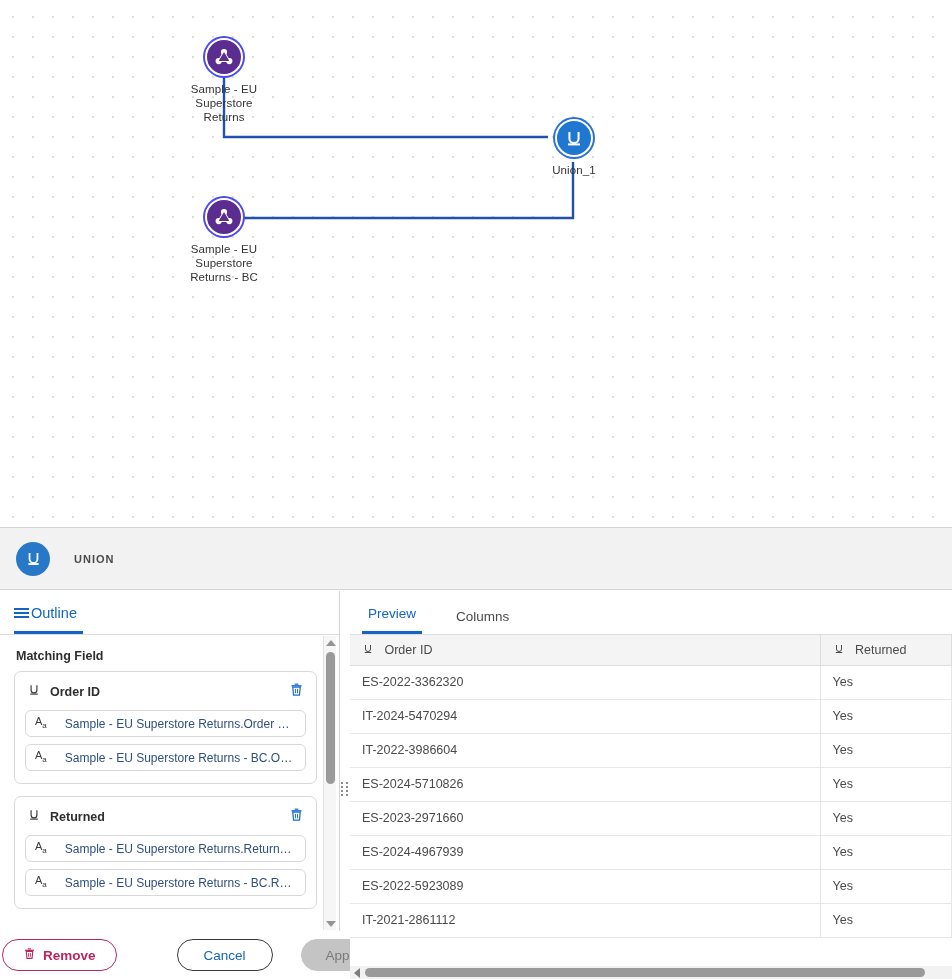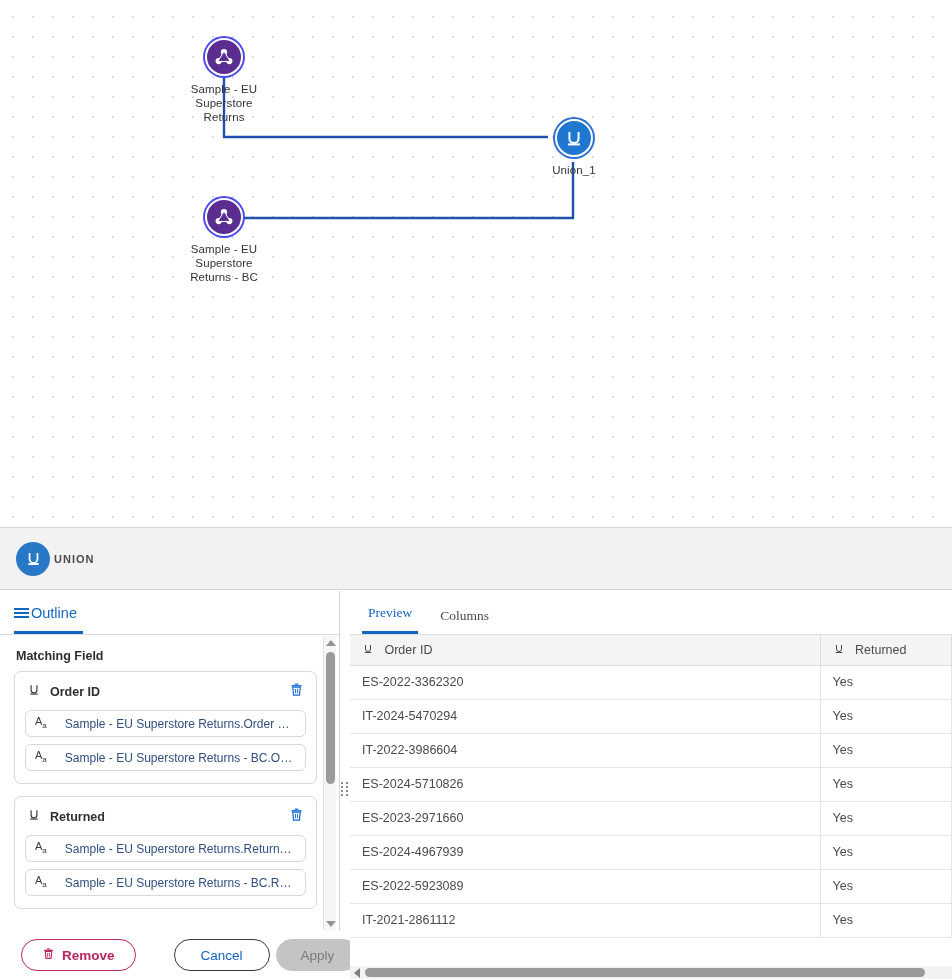--- a/index.html
+++ b/index.html
@@ -54,21 +54,21 @@
   .union-bar {
     position: absolute; left: 0; top: 528px; width: 952px; height: 62px;
     background: #f2f2f2; border-bottom: 1px solid #d4d4d4;
     display: flex; align-items: center; padding-left: 16px;
   }
   .union-badge {
     width: 34px; height: 34px; border-radius: 50%;
     background: #2878c8; display: flex; align-items: center; justify-content: center;
   }
   .union-bar-title {
-    margin-left: 4px; font-size: 11px; font-weight: bold;
+    margin-left: 24px; font-size: 11px; font-weight: bold;
     letter-spacing: 1px; color: #4a4a4a;
   }
 
   
   .outline-panel {
     position: absolute; left: 0; top: 591px; width: 340px; height: 388px;
     background: #ffffff; border-right: 1px solid #d4d4d4;
   }
   .tabs-row {
     height: 44px; border-bottom: 1px solid #dddddd;
@@ -130,37 +130,37 @@
   
   .drag-handle {
     position: absolute; left: 341px; top: 780px; width: 9px; height: 18px;
     display: grid; grid-template-columns: repeat(2, 3px); gap: 2px; align-content: center;
   }
   .drag-handle i { width: 2px; height: 2px; background: #8c8c8c; display: block; }
 
   
   .btn-bar {
     position: absolute; left: 0; top: 931px; width: 340px; height: 48px;
-    background: #ffffff; display: flex; align-items: center; padding: 0 21px; gap: 6px;
+    background: #ffffff; display: flex; align-items: center; padding: 0 2px; gap: 28px;
   }
   .btn {
     height: 32px; border-radius: 17px; font-size: 13.5px;
     display: inline-flex; align-items: center; justify-content: center;
     gap: 7px; cursor: pointer; padding: 0 20px; background: #fff;
   }
   .btn-remove { border: 1px solid #b8275e; color: #b8275e; font-weight: bold; }
   .btn-cancel { border: 1px solid #3a3a3a; color: #1265c0; margin-left: 32px; padding: 0 26px; }
   .btn-apply { border: 1px solid #c4c4c4; background: #c4c4c4; color: #7b7b7b; padding: 0 24px; }
 
   
   .preview-panel {
     position: absolute; left: 350px; top: 591px; width: 602px; height: 388px; background: #fff;
   }
-  .ptabs { height: 44px; display: flex; align-items: flex-end; padding-left: 12px; gap: 16px;
-           border-bottom: 1px solid #dddddd; font-family: Liberation Serif, serif; }
+  .ptabs { height: 44px; display: flex; align-items: flex-end; padding-left: 12px; gap: 28px;
+           border-bottom: 1px solid #dddddd; }
   .ptab { font-size: 13.5px; color: #4a4a4a; padding: 0 6px 10px 6px; cursor: pointer; }
   .ptab.active { color: #1265c0; border-bottom: 3px solid #1265c0; font-weight: normal; }
 
   table.preview { width: 100%; border-collapse: collapse; table-layout: fixed; }
   table.preview th {
     background: #f4f4f4; text-align: left; font-weight: normal;
     font-size: 12.5px; color: #4a4a4a; height: 30px; padding: 0 12px;
     border-bottom: 1px solid #dcdcdc; border-right: 1px solid #dcdcdc;
   }
   table.preview th .u-glyph { margin-right: 7px; }

